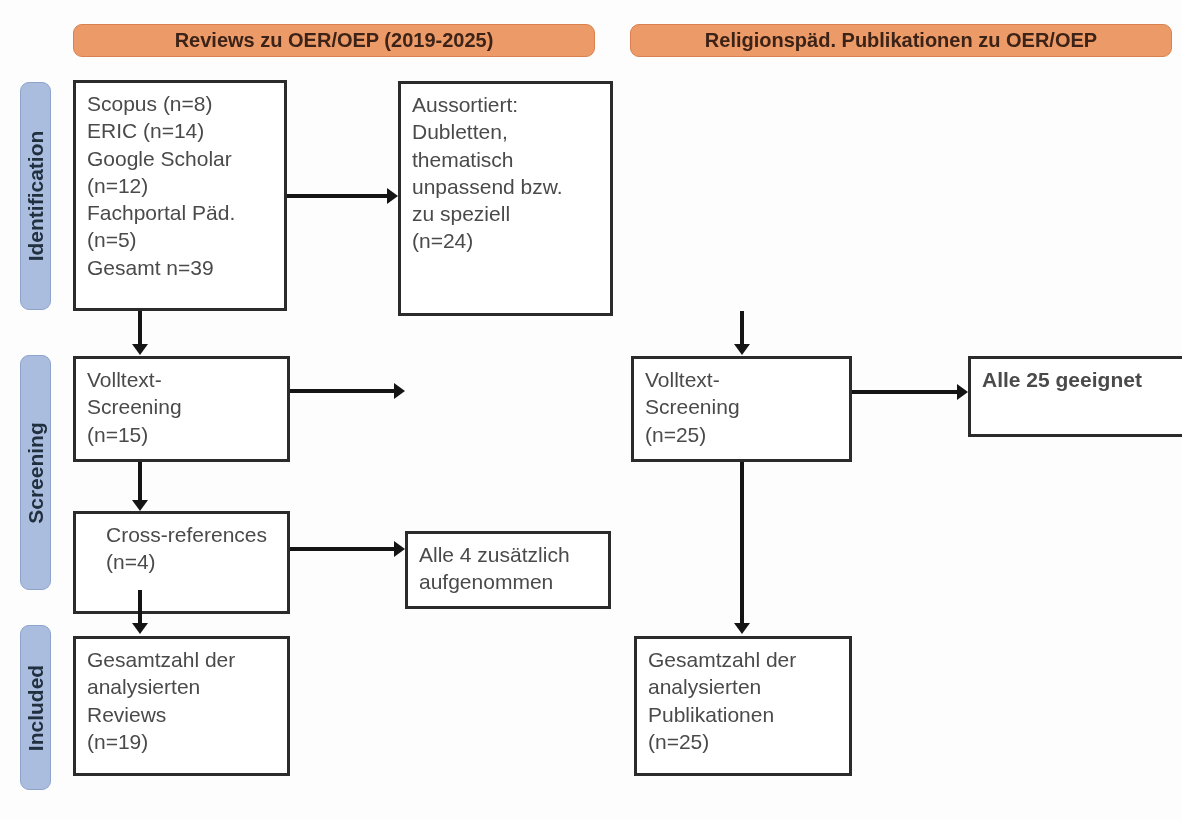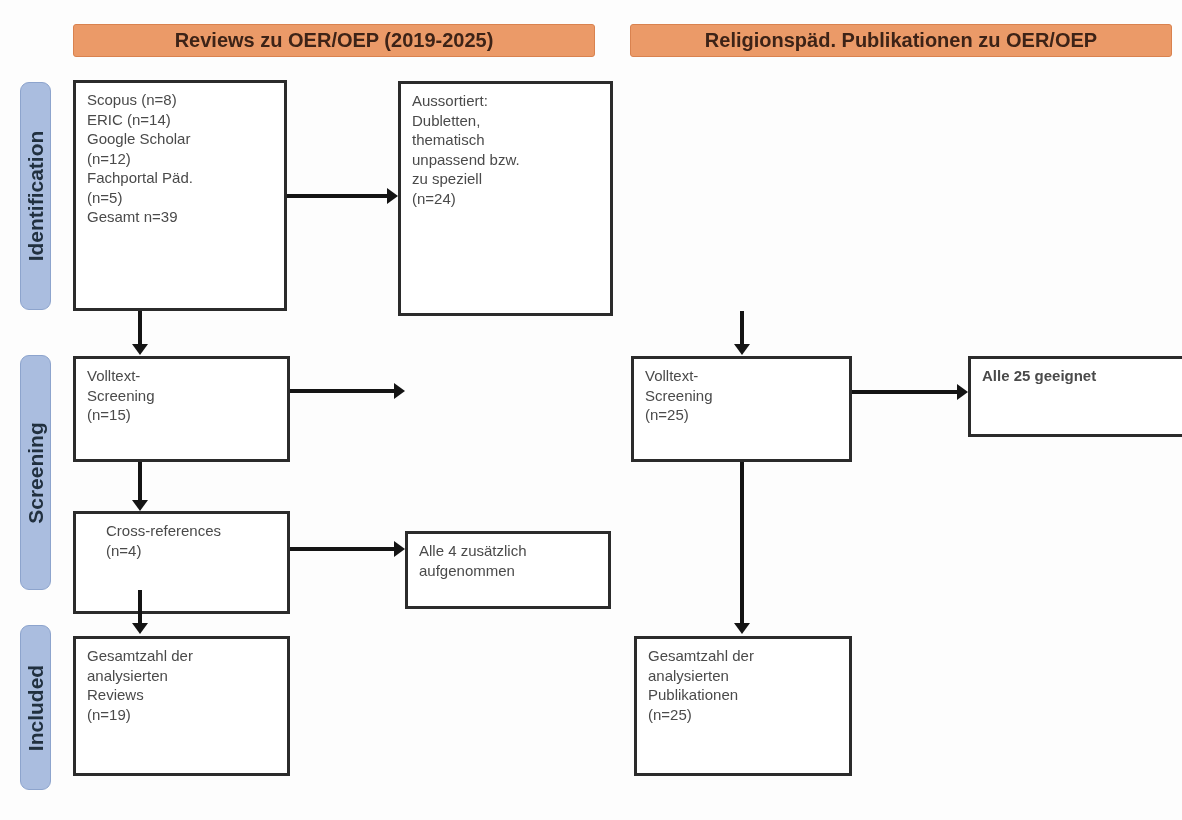--- a/index.html
+++ b/index.html
@@ -43,40 +43,40 @@
     color: #21303f;
     letter-spacing: 0px;
   }
 
   
   .col-header {
     position: absolute;
     height: 33px;
     background: #eb9a68;
     border: 1px solid #d9824f;
-    border-radius: 3px;
+    border-radius: 9px;
     box-sizing: border-box;
     display: flex;
     align-items: center;
     justify-content: center;
     color: #3d2317;
     font-size: 20px;
     font-weight: bold;
     white-space: nowrap;
   }
 
   
   .box {
     position: absolute;
     background: #ffffff;
     border: 3px solid #2b2b2b;
     box-sizing: border-box;
     padding: 7px 9px 6px 11px;
     color: #4a4a4a;
-    font-size: 15px;
+    font-size: 21px;
     line-height: 1.30;
     white-space: pre-line;
     overflow: hidden;
   }
   .box.dense  { font-size: 20px;  line-height: 1.27; padding-top: 9px; }
 
   
   .conn-v, .conn-h {
     position: absolute;
     background: #141414;

